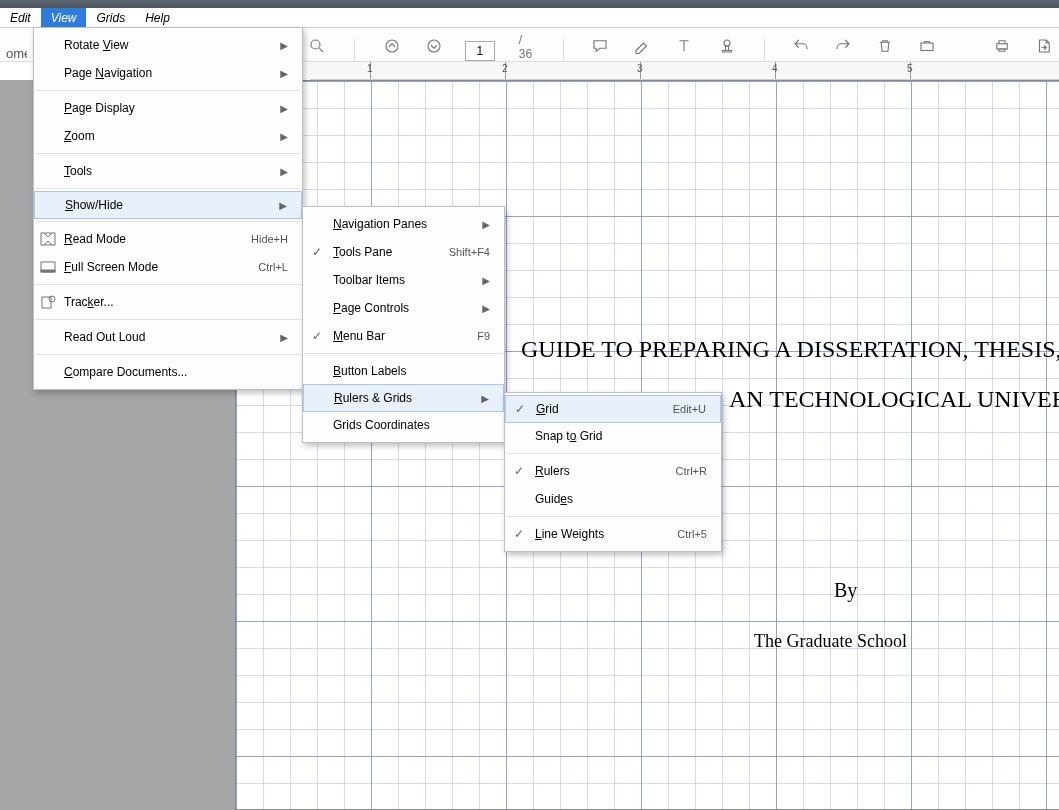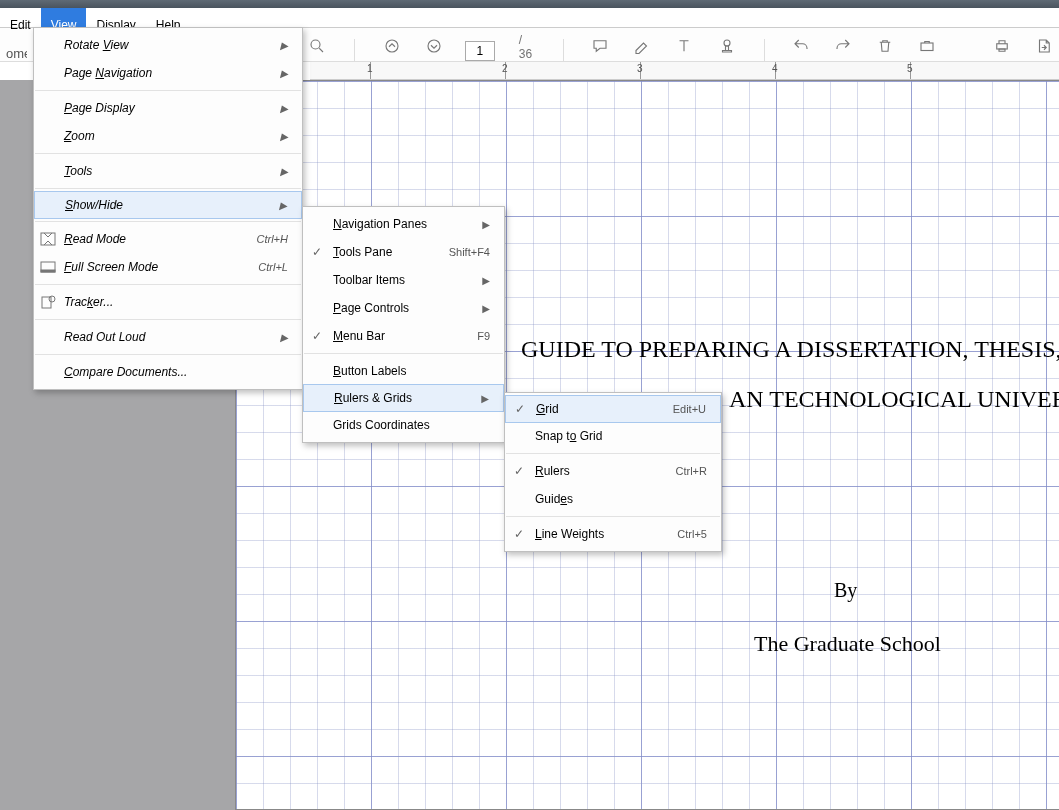--- a/index.html
+++ b/index.html
@@ -1,19 +1,19 @@
 <!DOCTYPE html>
 <html><head>
 <meta charset="utf-8">
 <style>
 * { margin: 0; padding: 0; box-sizing: border-box; }
 body { font-family: "Segoe UI", Tahoma, sans-serif; font-size: 12px; width: 1059px; height: 810px; overflow: hidden; background: #fff; position: relative; }
 .titlebar { height: 8px; background: linear-gradient(to bottom, #5f6a75, #4a545e); }
 .menubar { display: flex; height: 20px; background: #fff; border-bottom: 1px solid #ccc; align-items: stretch; }
-.menubar .menu-item { padding: 17px 10px; cursor: default; display: flex; align-items: center; }
+.menubar .menu-item { padding: 2px 10px; cursor: default; display: flex; align-items: center; font-style: italic; }
 .menubar .menu-item.active { background: #2f7ce0; color: #ffffff; }
 .toolbar-row { display: flex; align-items: flex-end; height: 34px; border-bottom: 1px solid #ddd; background: #fdfdfd; padding: 0 4px; gap: 20px; }
 .toolbar-left { width: 33px; overflow: hidden; white-space: nowrap; color: #555; font-size: 13px; padding-left: 2px; }
 .toolbar-sep { width: 1px; height: 22px; background: #ddd; margin: 0 6px; }
 .tool-btn { width: 32px; height: 30px; display: flex; align-items: center; justify-content: center; color: #666; border-radius: 2px; }
 .tool-btn svg { width: 18px; height: 18px; stroke: #777; fill: none; stroke-width: 1.5; }
 .page-input { width: 30px; height: 20px; border: 1px solid #aaa; text-align: center; font-size: 12px; }
 .page-total { color: #737373; padding: 0 4px; }
 .spacer { width: 285px; }
 .ruler-h { position: absolute; top: 62px; left: 310px; right: 0; height: 18px; background: #f8f8f8; border-bottom: 1px solid #ccc; z-index: 1; }
@@ -22,44 +22,44 @@
 .canvas { position: absolute; top: 80px; left: 0; right: 0; bottom: 0; background: #a6a6a8; overflow: hidden; }
 .page { position: absolute; top: 0; left: 235px; width: 1200px; height: 100%; background: #fff; border: 1px solid #888; }
 .grid { position: absolute; inset: 0;
   background-image: linear-gradient(to right, rgba(140,150,200,.35) 1px, transparent 1px), linear-gradient(to bottom, rgba(140,150,200,.35) 1px, transparent 1px), linear-gradient(to right, rgba(120,130,200,.7) 1px, transparent 1px), linear-gradient(to bottom, rgba(120,130,200,.7) 1px, transparent 1px);
   background-size: 27px 27px, 27px 27px, 135px 135px, 135px 135px;
 }
 .doc-text { position: absolute; font-family: "Times New Roman", serif; color: #000; white-space: nowrap; }
 .t1 { top: 255px; left: 285px; font-size: 24px; }
 .t2 { top: 305px; left: 493px; font-size: 24px; }
 .t3 { top: 498px; left: 598px; font-size: 20px; }
-.t4 { top: 550px; left: 518px; font-size: 22px; }
+.t4 { top: 550px; left: 518px; font-size: 18px; }
 
 .menu { position: absolute; background: #fdfdfd; border: 1px solid #bfbfbf; box-shadow: 2px 3px 6px rgba(0,0,0,.25); z-index: 100; padding: 3px 0; }
-.menu-level1 { top: 27px; left: 33px; width: 270px; font-style: italic; }
+.menu-level1 { top: 27px; left: 33px; width: 270px; }
 .menu-level2 { top: 206px; left: 302px; width: 203px; }
 .menu-level3 { top: 392px; left: 504px; width: 218px; }
 .mi { display: flex; align-items: center; height: 28px; padding: 0 8px 0 30px; position: relative; cursor: default; }
 .mi.hover { background: #e7f0fb; border: 1px solid #a8c8ee; margin: -1px 0; gap: 24px; }
 .mi .lbl u { text-decoration: underline; }
 .mi .shortcut { margin-left: auto; color: #555; font-size: 11px; padding-right: 6px; }
 .mi .arrow { margin-left: auto; padding-right: 6px; color: #666; font-size: 10px; }
 .mi .check { position: absolute; left: 9px; color: #666; font-size: 12px; }
 .mi .ico { position: absolute; left: 6px; width: 16px; height: 16px; }
 .menu .sep { height: 1px; background: #e2e2e2; margin: 3px 1px; }
 </style>
 </head>
 <body>
 
 <div class="titlebar"></div>
 
 <div class="menubar">
   <div class="menu-item">Edit</div>
   <div class="menu-item active">View</div>
-  <div class="menu-item">Display</div>
+  <div class="menu-item">Grids</div>
   <div class="menu-item">Help</div>
 </div>
 
 <div class="toolbar-row">
   <div class="toolbar-left">ome</div>
   <div class="spacer"></div>
   <div class="tool-btn">
       <svg viewBox="0 0 24 24">
         <rect x="3" y="6" width="18" height="12"></rect>
         <path d="M3 7l9 6 9-6"></path>
@@ -195,21 +195,21 @@
       <span class="lbl"><u>S</u>how/Hide</span>
       <span class="arrow">▶</span>
     </div>
   <div class="sep"></div>
   <div class="mi">
     <span class="ico"><svg viewBox="0 0 16 16" stroke="#777" fill="none">
           <rect x="1" y="2" width="14" height="12"></rect>
           <path d="M4 2l4 4 4-4M4 14l4-4 4 4"></path>
         </svg></span>
     <span class="lbl"><u>R</u>ead Mode</span>
-      <span class="shortcut">Ctrl+H</span>
+      <span class="shortcut">Hide+H</span>
   </div>
   <div class="mi">
     <span class="ico"><svg viewBox="0 0 16 16" stroke="#777" fill="none">
           <rect x="1" y="3" width="14" height="10"></rect>
           <rect x="1" y="11" width="14" height="2" fill="#777"></rect>
         </svg></span>
     <span class="lbl"><u>F</u>ull Screen Mode</span>
       <span class="shortcut">Ctrl+L</span>
   </div>
   <div class="sep"></div>

